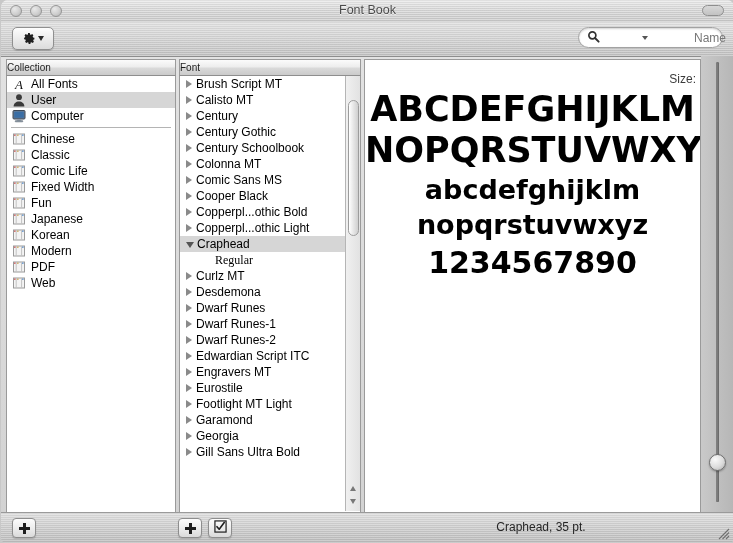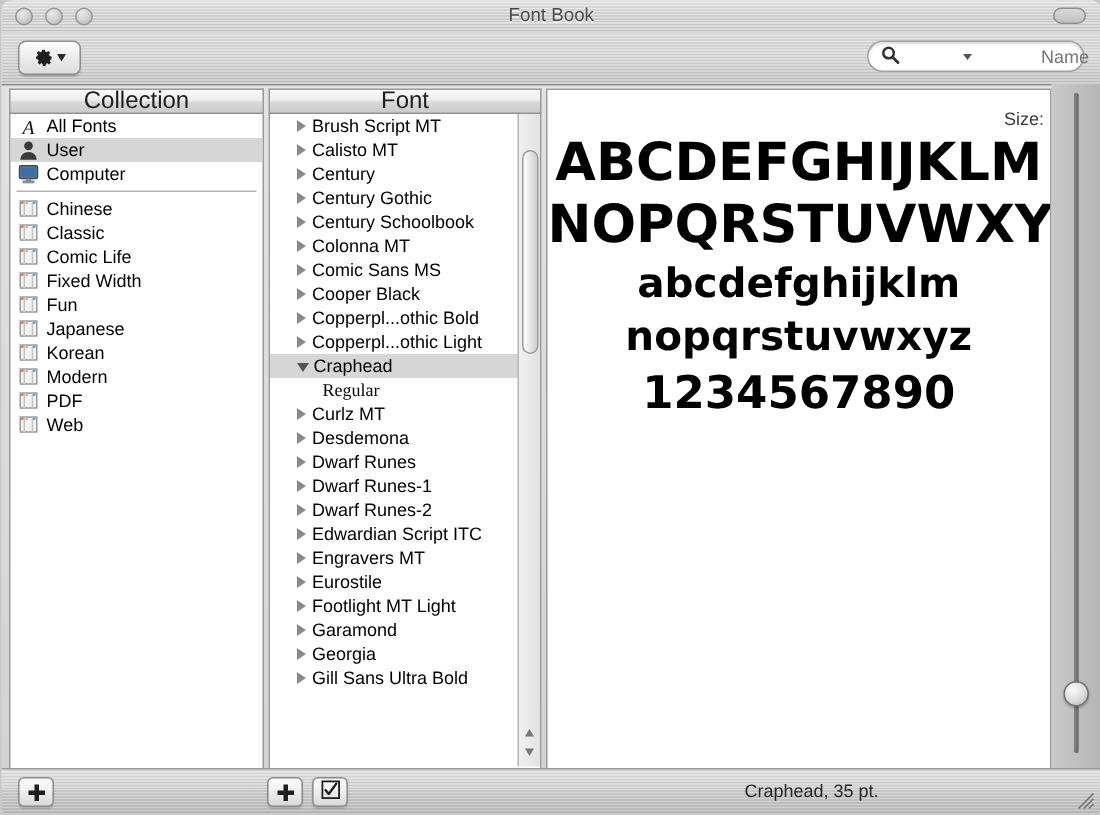--- a/index.html
+++ b/index.html
@@ -88,21 +88,21 @@
     width:100px;padding:0;
   }
   #search-input::placeholder{color:#777;}
 
   
   .pane-header{
     position:absolute;height:17px;top:59px;
     background:linear-gradient(180deg,#fbfbfb 0%,#ededed 45%,#d9d9d9 55%,#cbcbcb 100%);
     border:1px solid #9a9a9a;border-bottom:1px solid #8e8e8e;
     box-sizing:border-box;
-    font-size:16px;text-align:center;line-height:15px;color:#1e1e1e;
+    font-size:10px;line-height:15px;color:#1e1e1e;
   }
   #collection-header{left:5px;width:170px;}
   #font-header{left:178px;width:182px;}
 
   .list-pane{
     position:absolute;top:76px;background:#fff;
     border:1px solid #9a9a9a;border-top:none;box-sizing:border-box;
     overflow:hidden;
   }
   #collection-pane{left:5px;width:170px;height:437px;}
@@ -111,21 +111,21 @@
   .row{
     height:16px;display:flex;align-items:center;
     font-size:12px;color:#000;padding-left:5px;box-sizing:border-box;
     white-space:nowrap;
   }
   .row.selected{background:#d6d6d6;}
   .coll-icon{width:14px;height:14px;margin-right:5px;flex:none;display:block;}
   .sep{height:1px;background:#b4b4b4;margin:3px 4px 3px 4px;}
 
   
-  .frow{height:16px;display:flex;align-items:center;font-size:12px;padding-left:18px;box-sizing:border-box;}
+  .frow{height:16px;display:flex;align-items:center;font-size:12px;padding-left:6px;box-sizing:border-box;}
   .frow.selected{background:#d6d6d6;}
   .tri{
     width:0;height:0;margin-right:4px;flex:none;
     border-top:4.5px solid transparent;border-bottom:4.5px solid transparent;
     border-left:6px solid #8a8a8a;
   }
   .tri.open{
     border-left:4.5px solid transparent;border-right:4.5px solid transparent;
     border-top:6px solid #555;border-bottom:none;margin-right:3px;margin-top:2px;
   }

